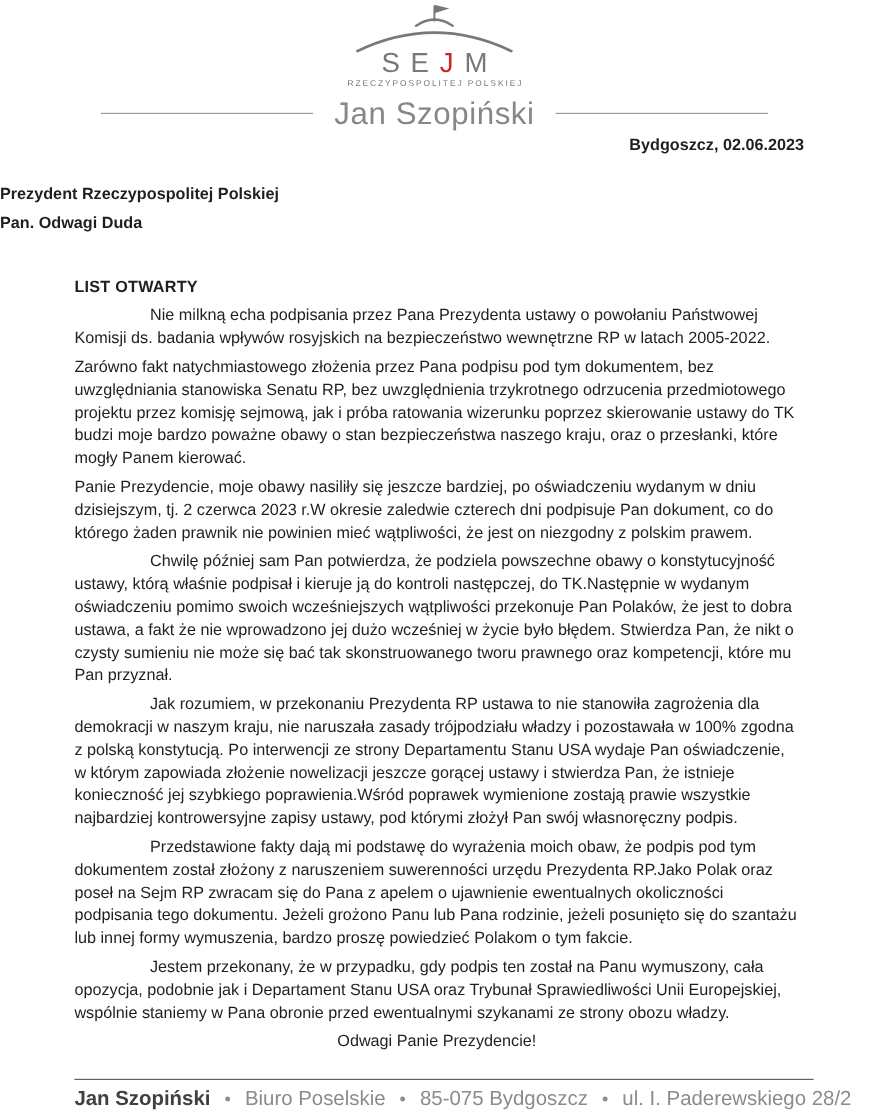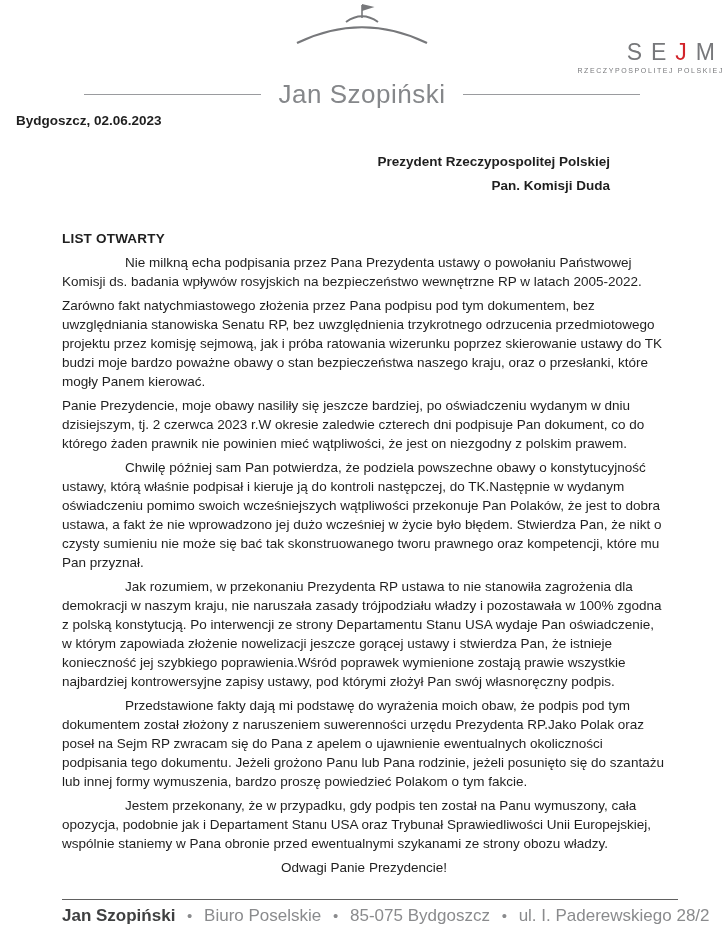--- a/index.html
+++ b/index.html
@@ -5,39 +5,39 @@
   html,body{margin:0;padding:0;background:#ffffff;}
   .page{
     position:relative;
     width:724px;height:930px;
     background:#ffffff;
     font-family:"Liberation Sans",sans-serif;
     color:#1f1f1f;
     overflow:hidden;
   }
   
-  .logo{padding-top:2px;text-align:right;line-height:1;}
+  .logo{padding-top:2px;text-align:center;line-height:1;}
   .logo svg{display:block;margin:0 auto;}
   .wordmark{
     display:block;font-size:23px;font-weight:400;
     letter-spacing:9px;padding-left:9px;color:#77787b;margin-top:-3px;
   }
   .j-red{color:#d2232a;}
   .logo-sub{
     display:block;font-size:7px;letter-spacing:1.6px;padding-left:1.6px;
     color:#77787b;margin-top:3px;font-weight:400;
   }
   
   .banner{display:flex;align-items:center;gap:18px;margin:5px 84px 0 84px;}
   .banner .rule{flex:1;height:1px;background:#9a9b9e;}
   .banner .name{font-size:26px;color:#85878a;letter-spacing:.5px;white-space:nowrap;}
   
-  .date-row{text-align:left;margin:3px 54px 0 16px;font-size:13.5px;font-weight:700;}
+  .date-row{text-align:right;margin:3px 54px 0 4px;font-size:13.5px;font-weight:700;}
   .date-row .date{font-weight:700;}
-  .addressee{text-align:right;margin:26px 114px 0 0;font-size:13.5px;font-weight:700;}
+  .addressee{margin:26px 114px 0 0;font-size:13.5px;font-weight:700;}
   .addressee .line2{margin-top:9px;}
   
   .content{margin:0 60px 0 62px;width:604px;}
   .title{
     font-size:13.5px;font-weight:700;
     margin:38px 0 7px 0;letter-spacing:.2px;
   }
   p.body{font-size:13.5px;line-height:19px;margin:0 0 5px 0;text-align:left;}
   p.indent{text-indent:63px;}
   .closing{text-align:center;font-size:13.5px;margin-top:7px;}
@@ -71,21 +71,21 @@
     <span class="name">Jan Szopiński</span>
     <span class="rule"></span>
   </div>
 
   <div class="date-row">
     <span class="date">Bydgoszcz, 02.06.2023</span>
   </div>
 
   <div class="addressee">
     <div class="line1">Prezydent Rzeczypospolitej Polskiej</div>
-    <div class="line2">Pan. Komisji Duda</div>
+    <div class="line2">Pan. Odwagi Duda</div>
   </div>
 
   <div class="content">
     <div class="title">LIST OTWARTY</div>
 
     <p class="body indent">Nie milkną echa podpisania przez Pana Prezydenta ustawy o powołaniu Państwowej Komisji ds. badania wpływów rosyjskich na bezpieczeństwo wewnętrzne RP w latach 2005-2022.</p>
     <p class="body">Zarówno fakt natychmiastowego złożenia przez Pana podpisu pod tym dokumentem, bez uwzględniania stanowiska Senatu RP, bez uwzględnienia trzykrotnego odrzucenia przedmiotowego projektu przez komisję sejmową, jak i próba ratowania wizerunku poprzez skierowanie ustawy do TK budzi moje bardzo poważne obawy o stan bezpieczeństwa naszego kraju, oraz o przesłanki, które mogły Panem kierować.</p>
     <p class="body">Panie Prezydencie, moje obawy nasiliły się jeszcze bardziej, po oświadczeniu wydanym w  dniu dzisiejszym, tj. 2 czerwca 2023 r.W okresie zaledwie czterech dni podpisuje Pan dokument, co do którego żaden prawnik nie powinien mieć wątpliwości, że jest on niezgodny z polskim prawem.</p>
     <p class="body indent">Chwilę później sam Pan potwierdza, że podziela powszechne obawy o konstytucyjność ustawy, którą właśnie podpisał i kieruje ją do kontroli następczej, do TK.Następnie w wydanym oświadczeniu  pomimo swoich wcześniejszych wątpliwości przekonuje Pan Polaków, że jest to dobra ustawa, a fakt że nie wprowadzono jej dużo wcześniej w życie było błędem. Stwierdza Pan, że nikt o czysty sumieniu nie może się bać tak skonstruowanego tworu prawnego oraz kompetencji, które mu Pan przyznał.</p>
     <p class="body indent">Jak rozumiem, w przekonaniu Prezydenta RP ustawa to nie stanowiła zagrożenia dla demokracji w naszym kraju, nie naruszała zasady trójpodziału władzy i pozostawała w 100% zgodna z polską konstytucją. Po interwencji ze strony Departamentu Stanu USA wydaje Pan oświadczenie, w którym zapowiada złożenie nowelizacji jeszcze gorącej ustawy i stwierdza Pan, że istnieje konieczność jej szybkiego poprawienia.Wśród poprawek wymienione zostają prawie wszystkie najbardziej kontrowersyjne zapisy ustawy, pod którymi złożył Pan swój własnoręczny podpis.</p>

